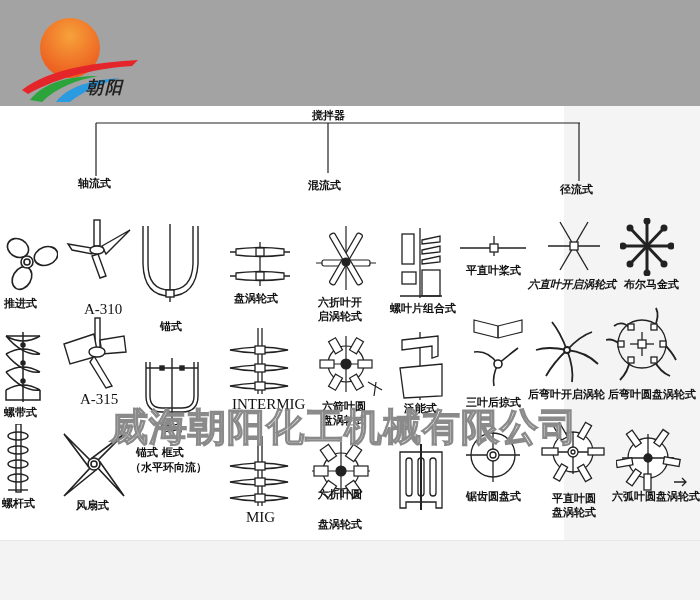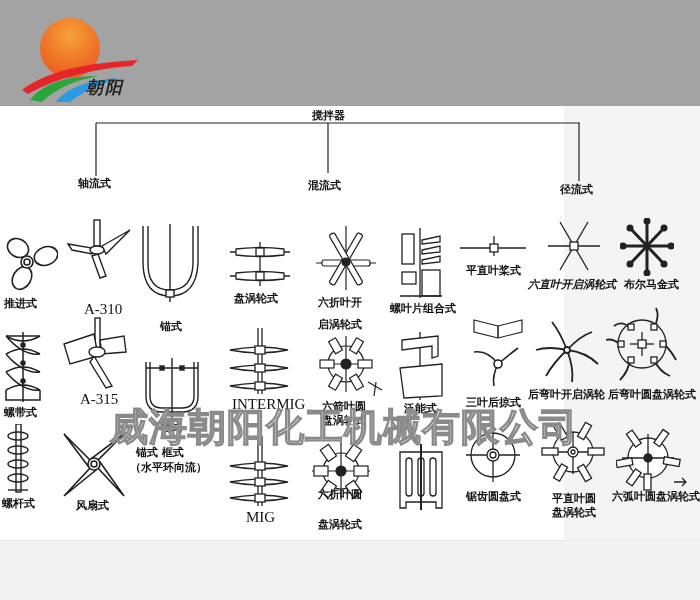--- a/index.html
+++ b/index.html
@@ -190,21 +190,21 @@
     <g stroke="#222" stroke-width="1.2" fill="#fff">
       <line x1="30" y1="0" x2="30" y2="64"></line>
       <line x1="0" y1="37" x2="60" y2="37"></line>
       <rect x="6" y="34" width="48" height="6" rx="2"></rect>
       <rect x="27" y="4" width="6" height="58" rx="2" transform="rotate(30 30 33)"></rect>
       <rect x="27" y="4" width="6" height="58" rx="2" transform="rotate(-30 30 33)"></rect>
       <circle cx="30" cy="36" r="4" fill="#222"></circle>
     </g>
   </svg>
   <div class="lbl" style="left:318px;top:190px;">六折叶开</div>
-  <div class="lbl" style="left:318px;top:204px;margin-top:8px;">启涡轮式</div>
+  <div class="lbl" style="left:318px;top:204px;">启涡轮式</div>
 
   <svg class="ico" style="left:316px;top:228px" width="70" height="62">
     <g stroke="#222" stroke-width="1.2" fill="#fff">
       <circle cx="30" cy="30" r="18"></circle>
       <line x1="30" y1="2" x2="30" y2="58"></line>
       <line x1="4" y1="30" x2="56" y2="30"></line>
       <rect x="4" y="26" width="14" height="8"></rect>
       <rect x="42" y="26" width="14" height="8"></rect>
       <rect x="26" y="2" width="8" height="14" transform="rotate(30 30 30)"></rect>
       <rect x="26" y="2" width="8" height="14" transform="rotate(-30 30 30)"></rect>

